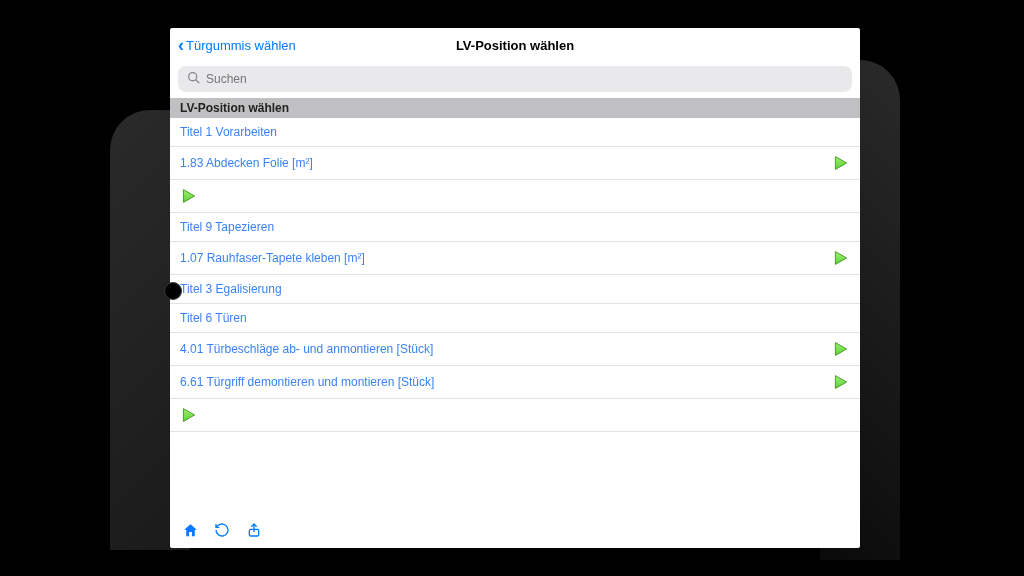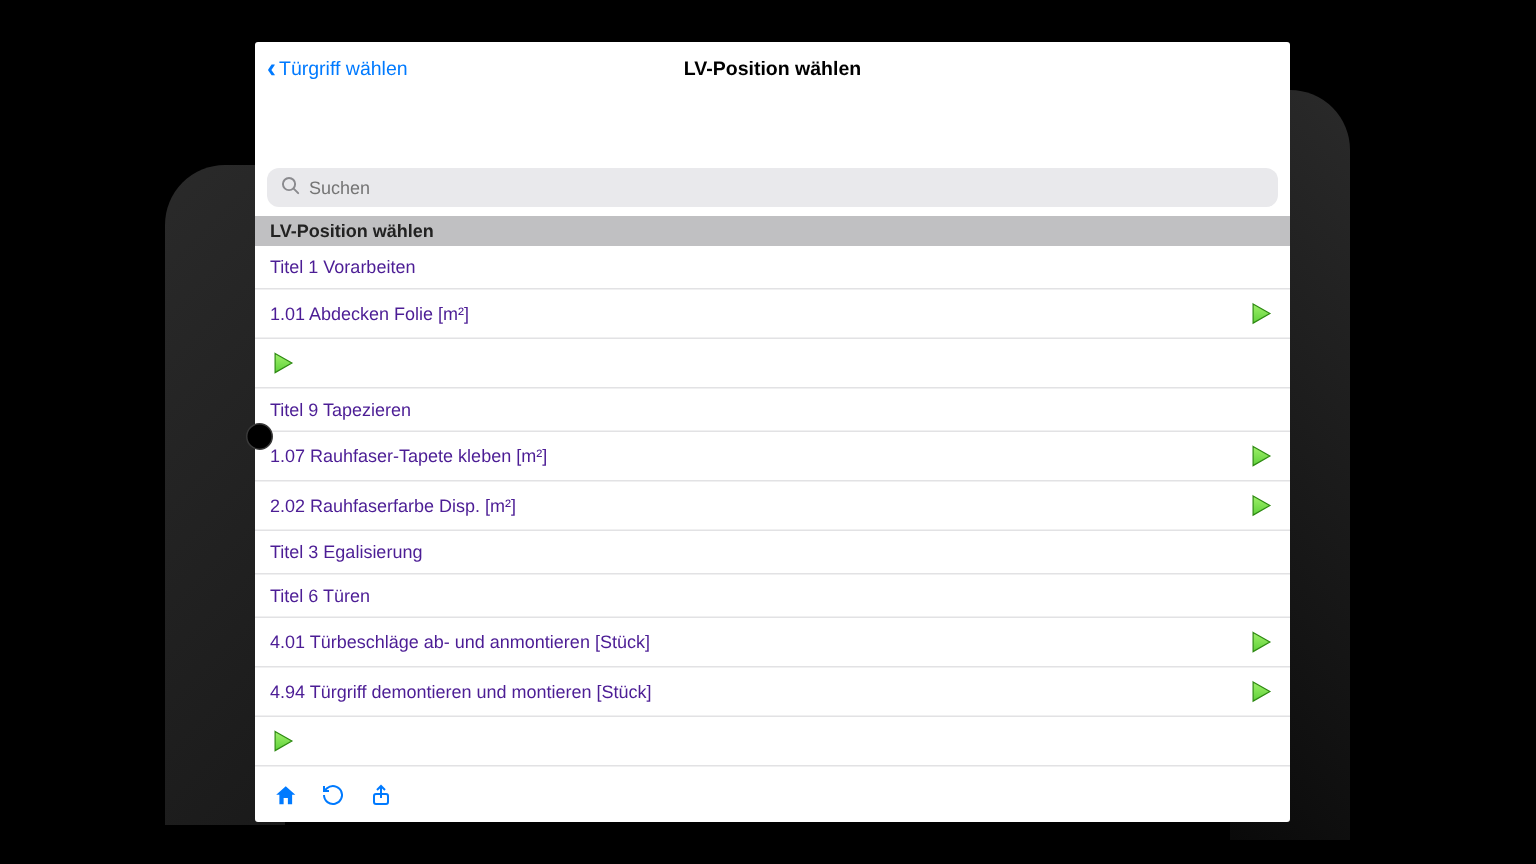--- a/index.html
+++ b/index.html
@@ -94,21 +94,20 @@
       background: #e9e9ec;
       border: none;
       border-radius: 8px;
       padding: 0 10px 0 28px;
       font-size: 12px;
       color: #555;
       outline: none;
     }
     .search-box {
       position: relative;
-      margin-top: 46px;
     }
     .search-icon {
       position: absolute;
       left: 9px;
       top: 50%;
       transform: translateY(-50%);
       color: #8a8a8e;
       font-size: 12px;
       pointer-events: none;
     }
@@ -123,21 +122,21 @@
       flex: 1;
       overflow-y: auto;
     }
     .row {
       display: flex;
       align-items: center;
       justify-content: space-between;
       padding: 7px 10px 7px 10px;
       border-bottom: 1px solid #e2e2e4;
       font-size: 12px;
-      color: #4c1d95;
+      color: #3b82f6;
       min-height: 28px;
     }
     .row.title-row {
       font-weight: 400;
     }
     .row-label { flex: 1; }
     .play-icon {
       width: 18px;
       height: 18px;
       display: flex;
@@ -168,21 +167,21 @@
 
 <div class="tablet-shadow-left"></div>
 <div class="tablet-shadow-right"></div>
 <div class="home-dot"></div>
 
 <div class="tablet-frame">
 
   <div class="nav-bar">
     <div class="back-btn">
       <span class="back-chevron">‹</span>
-      <span>Türgriff wählen</span>
+      <span>Türgummis wählen</span>
     </div>
     <div class="nav-title">LV-Position wählen</div>
   </div>
 
   <div class="search-wrap">
     <div class="search-box">
       <span class="search-icon">
         <svg width="13" height="13" viewBox="0 0 16 16" fill="none">
           <circle cx="7" cy="7" r="5" stroke="#8a8a8e" stroke-width="1.6"></circle>
           <line x1="11" y1="11" x2="14.5" y2="14.5" stroke="#8a8a8e" stroke-width="1.6" stroke-linecap="round"></line>
@@ -192,21 +191,21 @@
     </div>
   </div>
 
   <div class="section-header">LV-Position wählen</div>
 
   <div class="list" id="list">
       <div class="row title-row">
         <span class="row-label">Titel 1 Vorarbeiten</span>
       </div>
       <div class="row">
-        <span class="row-label">1.01 Abdecken Folie [m²]</span>
+        <span class="row-label">1.83 Abdecken Folie [m²]</span>
         <span class="play-icon">
           <svg width="16" height="16" viewBox="0 0 20 20">
             <defs>
               <linearGradient id="pg1" x1="0" y1="0" x2="0" y2="1">
                 <stop offset="0" stop-color="#9ff06a"></stop>
                 <stop offset="1" stop-color="#5fd13a"></stop>
               </linearGradient>
             </defs>
             <polygon points="3,2 17,10 3,18" fill="url(#pg1)" stroke="#2e8a12" stroke-width="1"></polygon>
           </svg>
@@ -235,34 +234,20 @@
             <defs>
               <linearGradient id="pg4" x1="0" y1="0" x2="0" y2="1">
                 <stop offset="0" stop-color="#9ff06a"></stop>
                 <stop offset="1" stop-color="#5fd13a"></stop>
               </linearGradient>
             </defs>
             <polygon points="3,2 17,10 3,18" fill="url(#pg4)" stroke="#2e8a12" stroke-width="1"></polygon>
           </svg>
         </span>
       </div>
-      <div class="row">
-        <span class="row-label">2.02 Rauhfaserfarbe Disp. [m²]</span>
-        <span class="play-icon">
-          <svg width="16" height="16" viewBox="0 0 20 20">
-            <defs>
-              <linearGradient id="pg5" x1="0" y1="0" x2="0" y2="1">
-                <stop offset="0" stop-color="#9ff06a"></stop>
-                <stop offset="1" stop-color="#5fd13a"></stop>
-              </linearGradient>
-            </defs>
-            <polygon points="3,2 17,10 3,18" fill="url(#pg5)" stroke="#2e8a12" stroke-width="1"></polygon>
-          </svg>
-        </span>
-      </div>
       <div class="row title-row">
         <span class="row-label">Titel 3 Egalisierung</span>
       </div>
       <div class="row title-row">
         <span class="row-label">Titel 6 Türen</span>
       </div>
       <div class="row">
         <span class="row-label">4.01 Türbeschläge ab- und anmontieren [Stück]</span>
         <span class="play-icon">
           <svg width="16" height="16" viewBox="0 0 20 20">
@@ -270,21 +255,21 @@
               <linearGradient id="pg9" x1="0" y1="0" x2="0" y2="1">
                 <stop offset="0" stop-color="#9ff06a"></stop>
                 <stop offset="1" stop-color="#5fd13a"></stop>
               </linearGradient>
             </defs>
             <polygon points="3,2 17,10 3,18" fill="url(#pg9)" stroke="#2e8a12" stroke-width="1"></polygon>
           </svg>
         </span>
       </div>
       <div class="row">
-        <span class="row-label">4.94 Türgriff demontieren und montieren [Stück]</span>
+        <span class="row-label">6.61 Türgriff demontieren und montieren [Stück]</span>
         <span class="play-icon">
           <svg width="16" height="16" viewBox="0 0 20 20">
             <defs>
               <linearGradient id="pg10" x1="0" y1="0" x2="0" y2="1">
                 <stop offset="0" stop-color="#9ff06a"></stop>
                 <stop offset="1" stop-color="#5fd13a"></stop>
               </linearGradient>
             </defs>
             <polygon points="3,2 17,10 3,18" fill="url(#pg10)" stroke="#2e8a12" stroke-width="1"></polygon>
           </svg>

